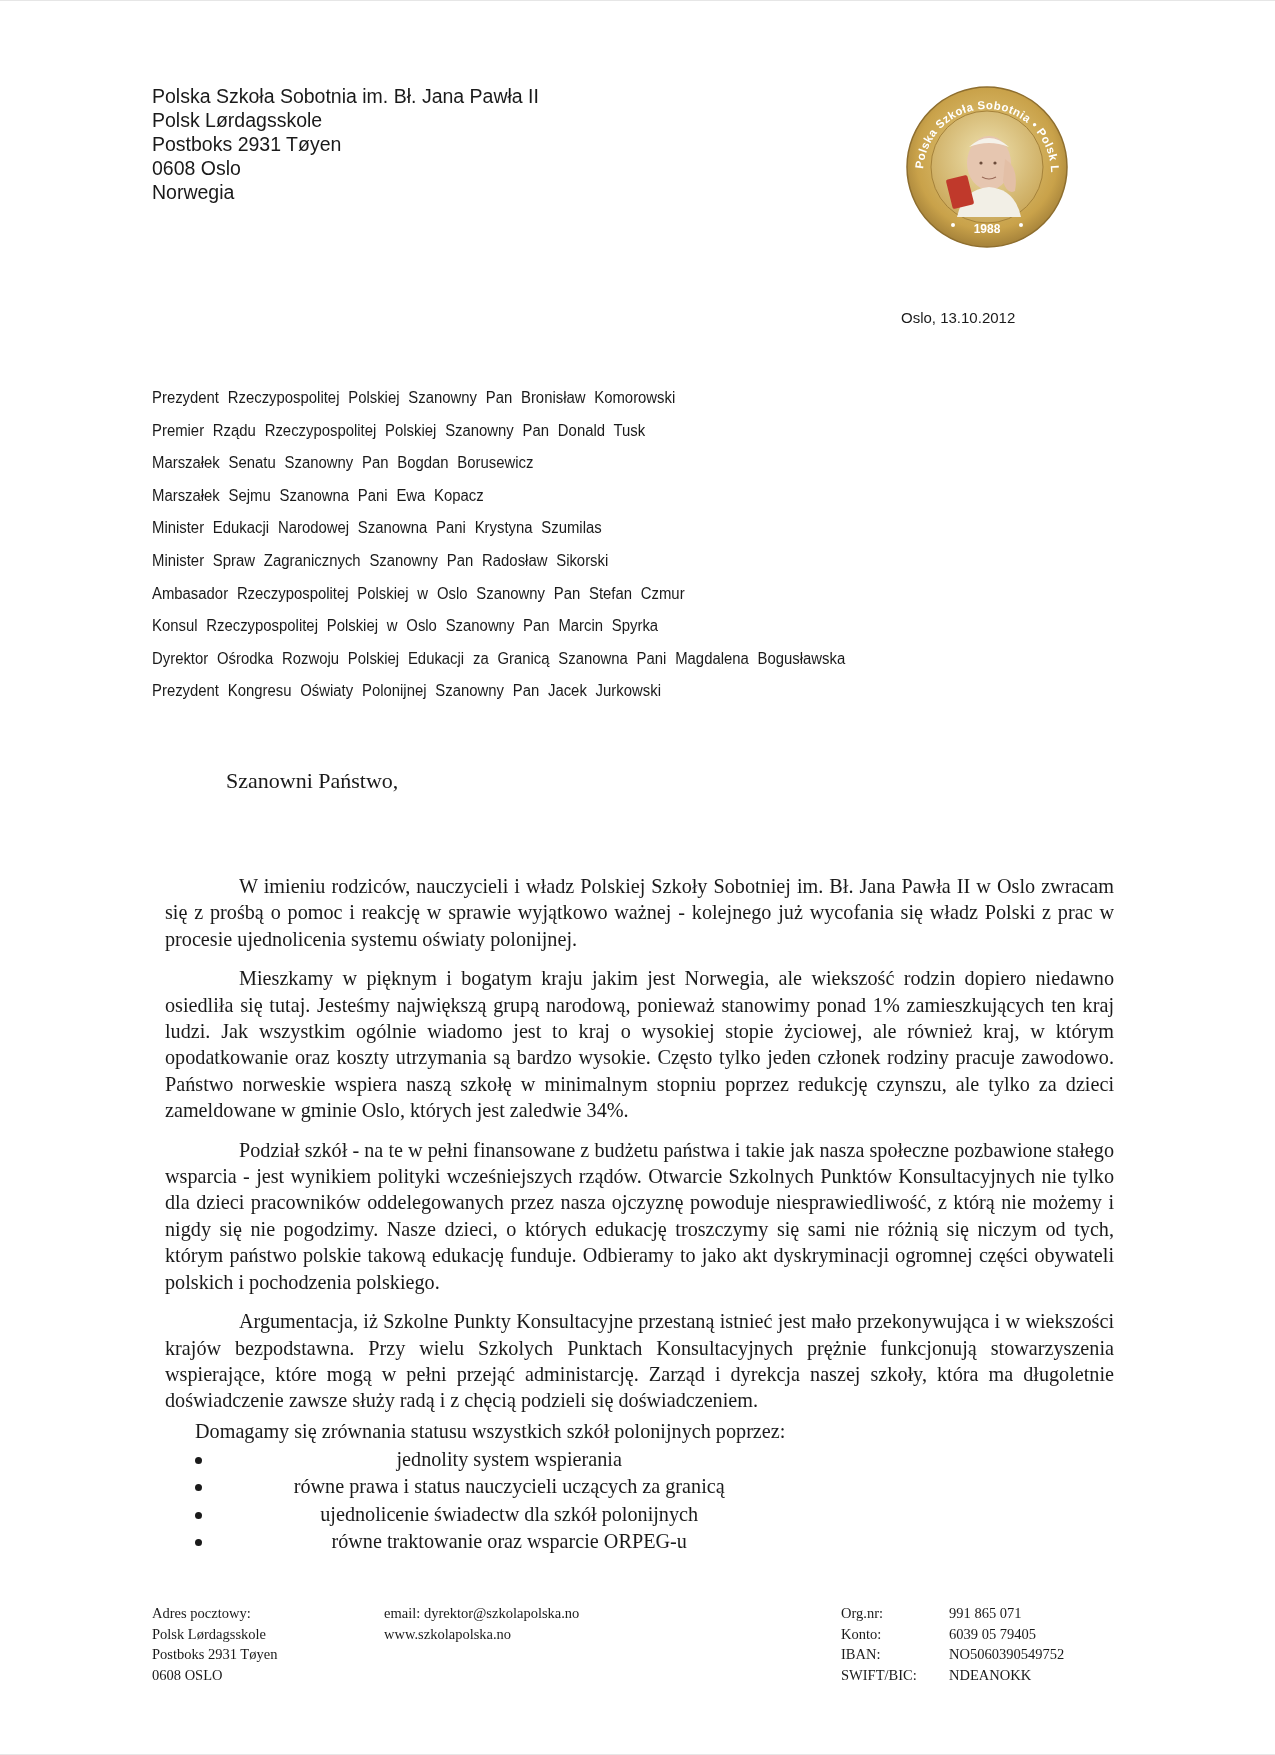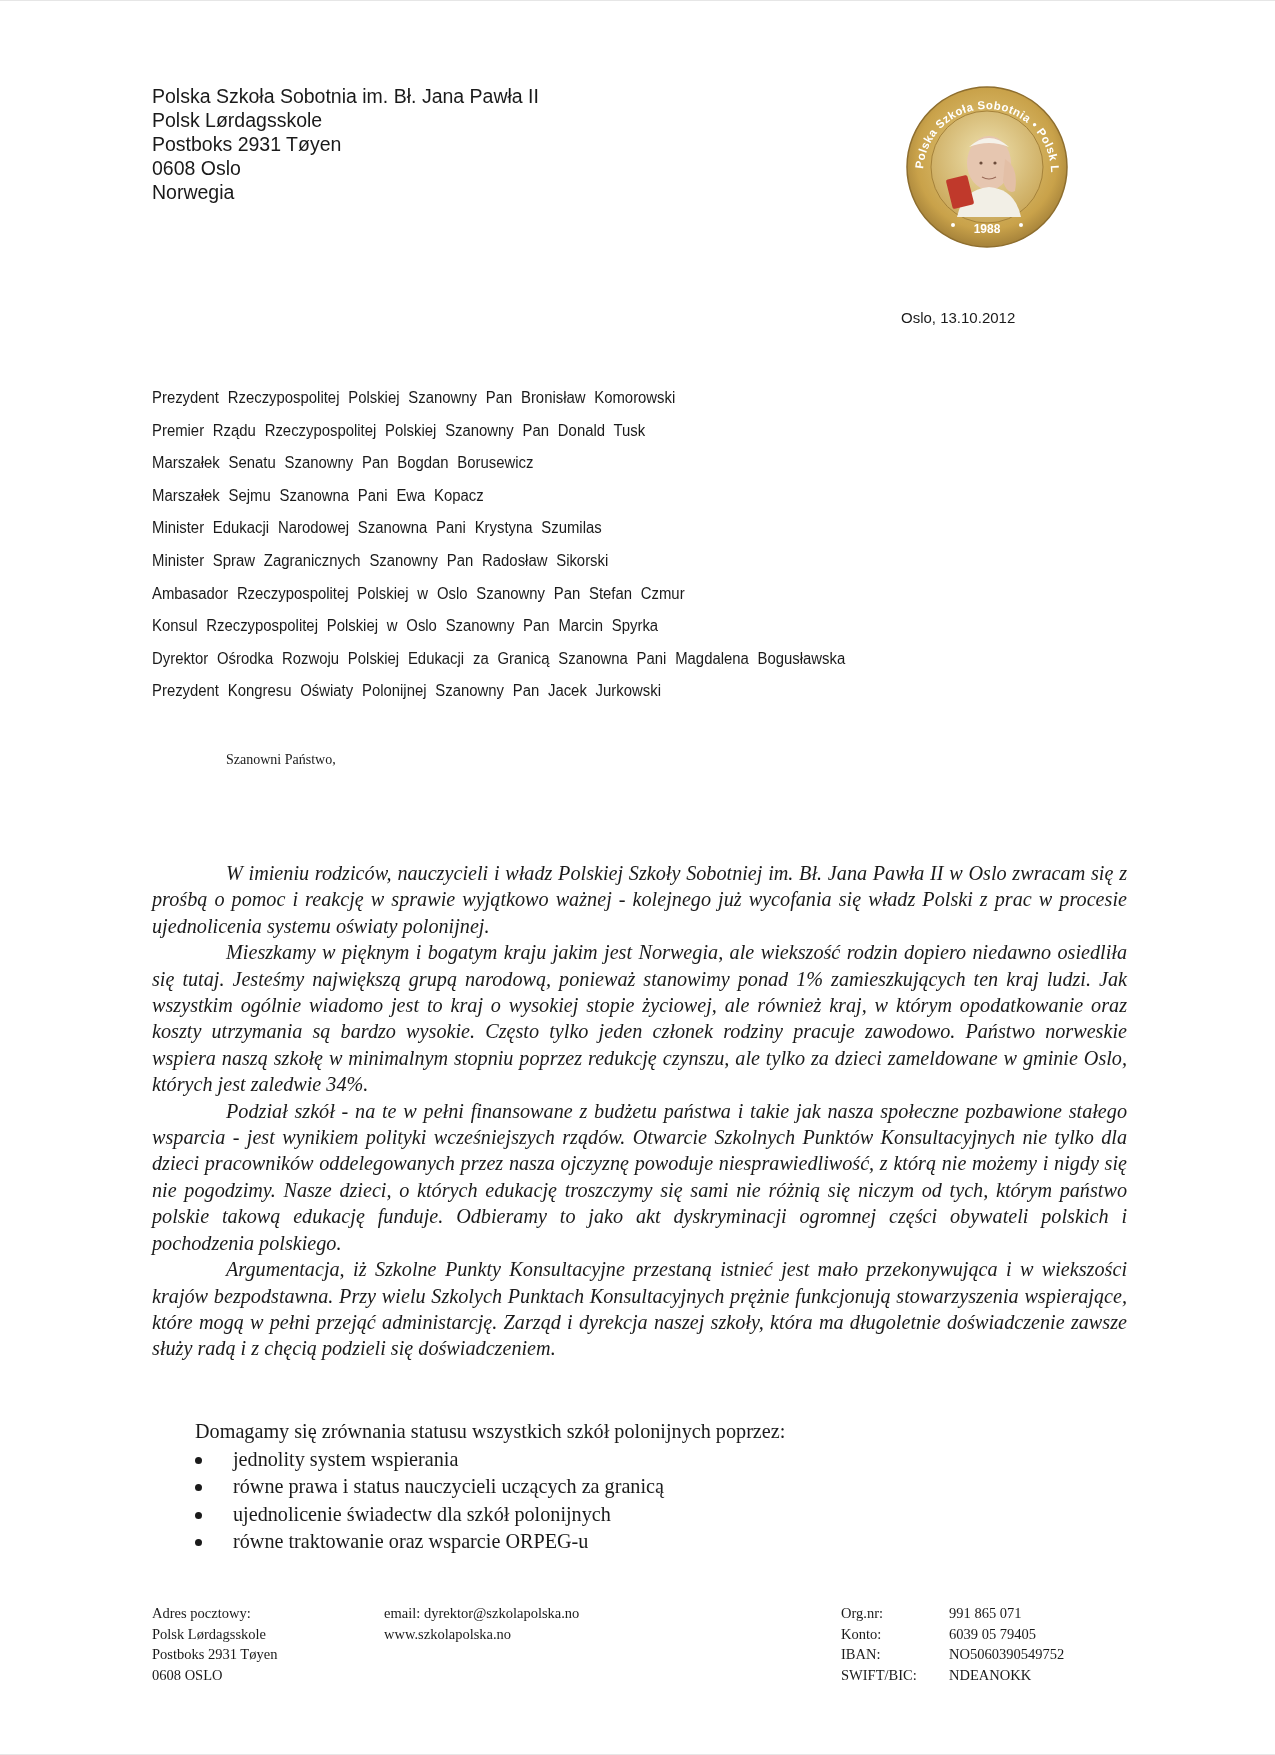--- a/index.html
+++ b/index.html
@@ -10,29 +10,29 @@
     #sender { position: absolute; left: 152px; top: 84px; font-size: 19.5px; line-height: 24px; }
     #sender div { white-space: nowrap; }
 
     #logo { position: absolute; left: 905px; top: 85px; width: 164px; height: 164px; }
 
     #date { position: absolute; left: 901px; top: 309px; font-size: 15px; white-space: nowrap; }
 
     #recipients { position: absolute; left: 152px; top: 382px; font-size: 16px; line-height: 32.6px; word-spacing: 5px; }
     #recipients div { white-space: nowrap; transform: scaleX(0.93); transform-origin: left center; }
 
-    #salutation { position: absolute; left: 226px; top: 752px; font-size: 14px; white-space: nowrap; }
+    #salutation { position: absolute; left: 226px; top: 768px; font-size: 22px; white-space: nowrap; }
 
     #body { position: absolute; left: 152px; top: 860px; width: 975px; font-size: 20.2px; line-height: 26.4px; text-align: justify; }
-    #body p { margin: 0; text-indent: 74px; font-style: italic; }
+    #body p { margin: 13px; text-indent: 74px; }
     #body p + p { margin-top: 0; }
 
     #demands { position: absolute; left: 195px; top: 1418px; font-size: 20.2px; line-height: 27.6px; }
     #demands .intro { white-space: nowrap; }
-    #demands ul { list-style: none; margin: 0; padding: 0; }
+    #demands ul { list-style: none; margin: 0; padding: 0; text-align: center; }
     #demands li { position: relative; padding-left: 38px; white-space: nowrap; }
     #demands li .bullet { position: absolute; left: 0; top: 11px; width: 7px; height: 7px; border-radius: 50%; background: #1a1a1a; }
 
     #footer { position: absolute; left: 152px; top: 1603px; width: 930px; font-size: 14.5px; line-height: 20.5px; }
     #footer .col { position: absolute; top: 0; }
     #footer .col div { white-space: nowrap; }
     #footer .c1 { left: 0; }
     #footer .c2 { left: 232px; }
     #footer .c3 { left: 658px; margin-left: 31px; }
     #footer .bank-row { display: flex; }

